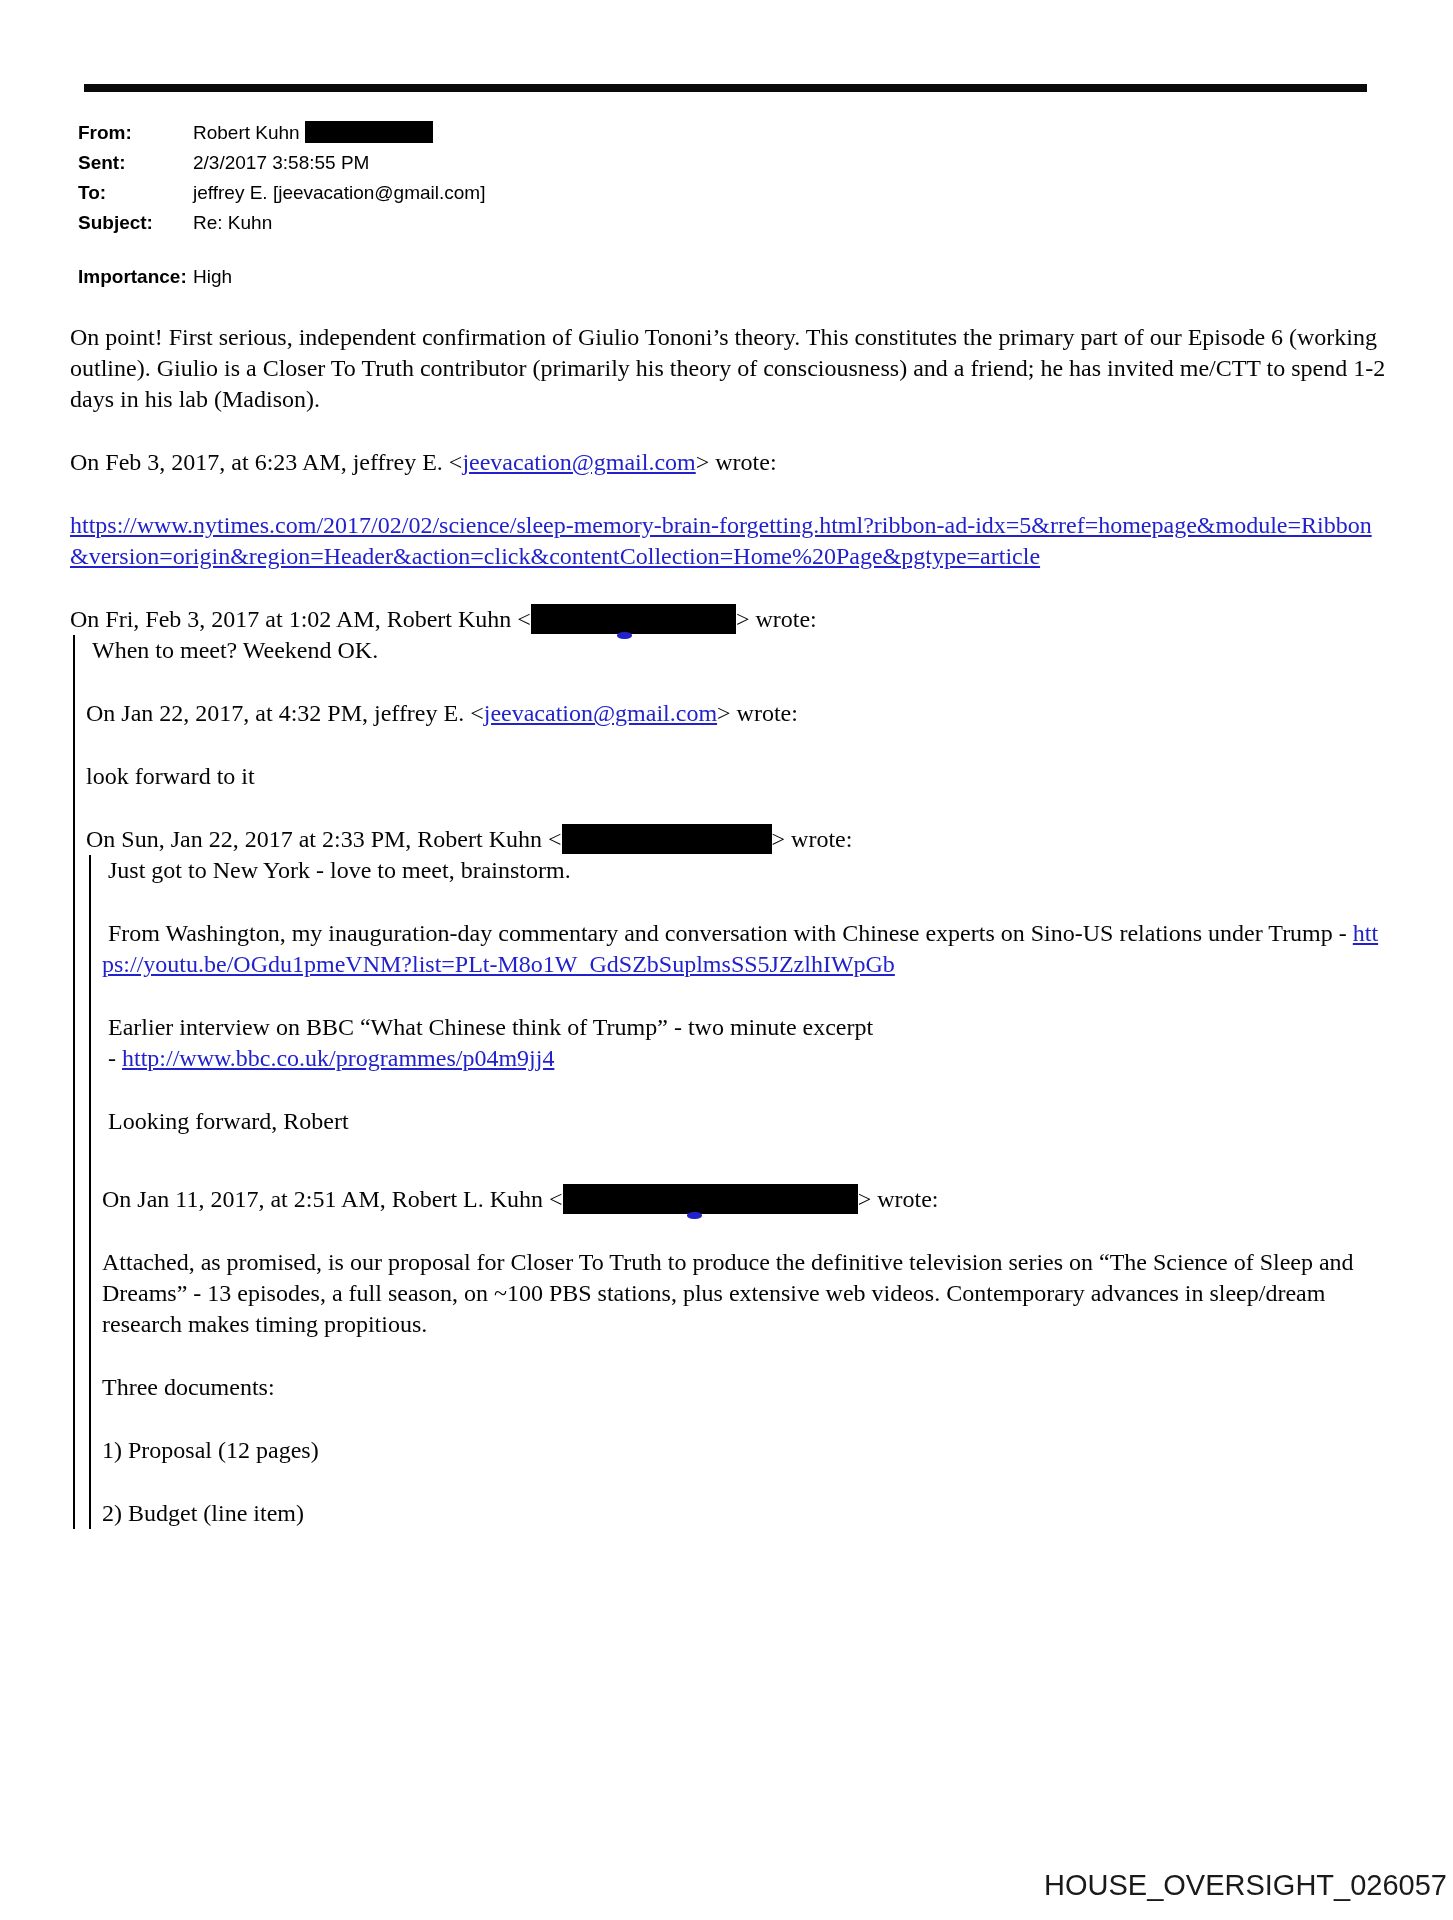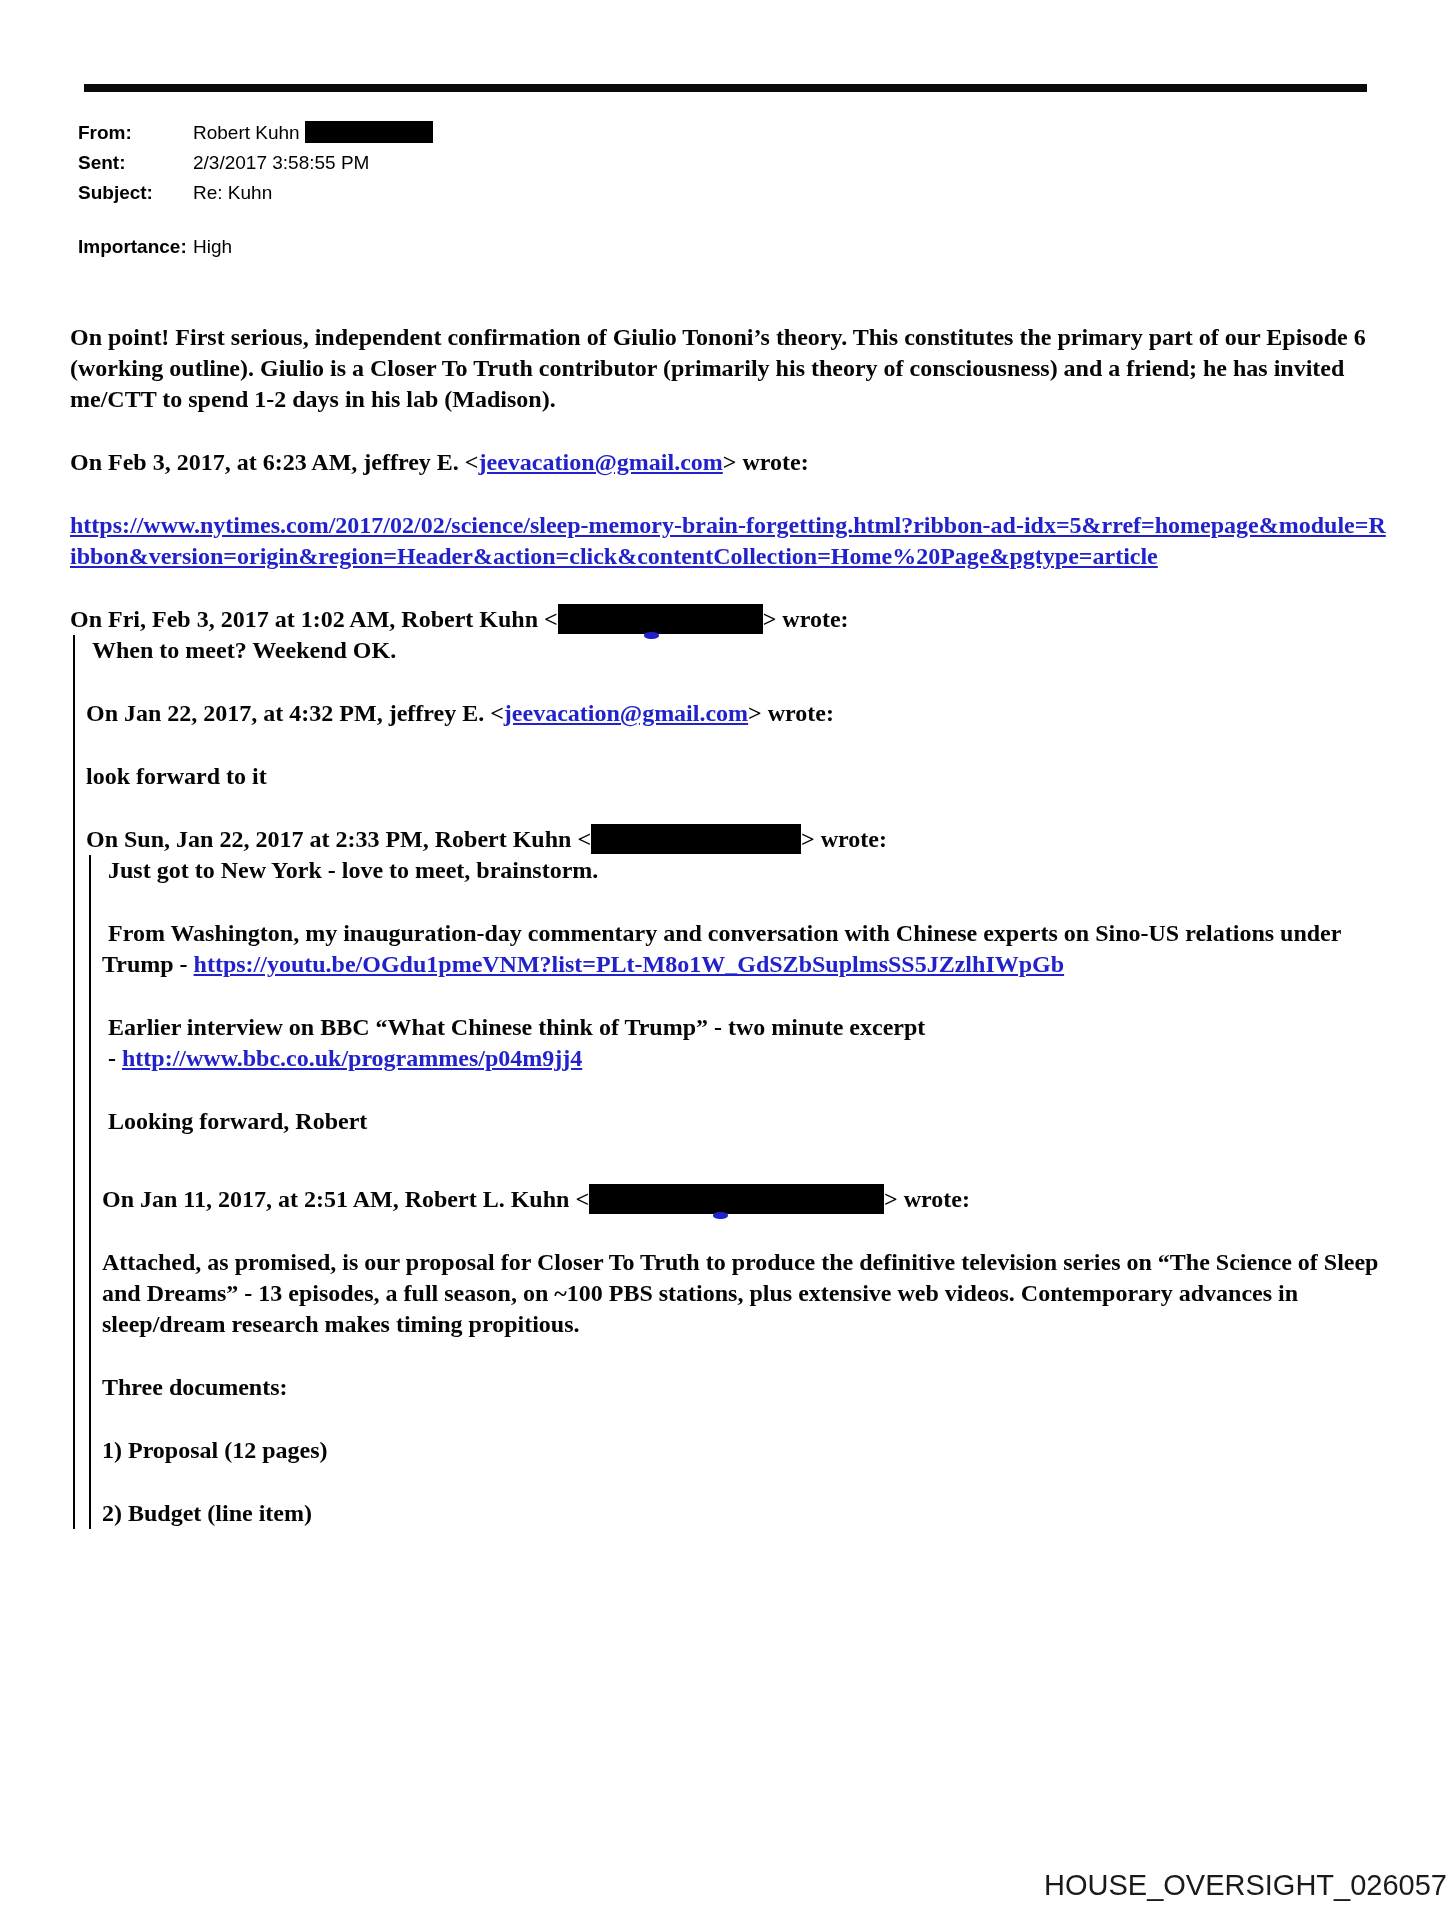--- a/index.html
+++ b/index.html
@@ -14,21 +14,21 @@
     font-family:"Liberation Sans", sans-serif; font-size:19px; color:#000;
   }
   .hrow { display:flex; line-height:30px; }
   .hrow.importance-row { margin-top:24px; }
   .hlabel { font-weight:bold; width:115px; flex:0 0 115px; }
   .hvalue { white-space:pre-wrap; }
   .body {
     position:absolute; left:70px; top:322px; width:1322px;
     font-size:24px; line-height:31px;
   }
-  .body p { margin:0 4px 32px 0; white-space:pre-wrap;font-weight:bold; }
+  .body p { margin:0 4px 32px 0; white-space:pre-wrap; }
   .body p.gap-lg { margin-top:15px; }
   .body p.gap-xl { margin-top:47px; }
   .body p.tight { margin-bottom:0; }
   .bq { border-left:2px solid #000000; margin:0 0 0 3px; padding:0 0 0 11px; }
   a { color:#2222CC; text-decoration:underline; word-break:break-all; cursor:pointer; }
   .redact { display:inline-block; position:relative; background:#000; }
   .redact .peek {
     position:absolute; bottom:-5px; left:42%; width:15px; height:7px;
     background:#2222CC; border-radius:45%;
   }
@@ -43,20 +43,24 @@
 <div class="page">
   <div class="rule"></div>
   <div class="header">
       <div class="hrow">
         <span class="hlabel">From:</span>
         <span class="hvalue">Robert Kuhn <span class="redact" style="width: 128px; height: 22px; vertical-align: -4px;"></span></span>
       </div>
       <div class="hrow">
         <span class="hlabel">Sent:</span>
         <span class="hvalue">2/3/2017 3:58:55 PM</span>
+      </div>
+      <div class="hrow">
+        <span class="hlabel">To:</span>
+        <span class="hvalue">jeffrey E. [jeevacation@gmail.com]</span>
       </div>
       <div class="hrow">
         <span class="hlabel">Subject:</span>
         <span class="hvalue">Re: Kuhn</span>
       </div>
       <div class="hrow importance-row">
         <span class="hlabel">Importance:</span>
         <span class="hvalue">High</span>
       </div>
     </div>

